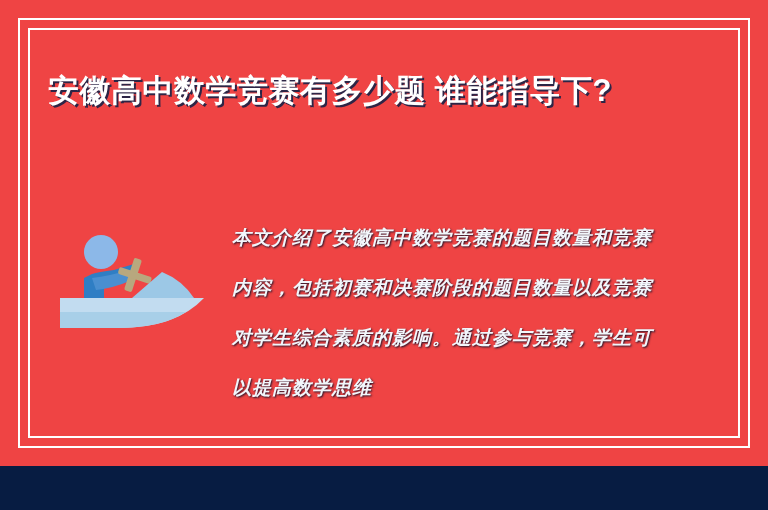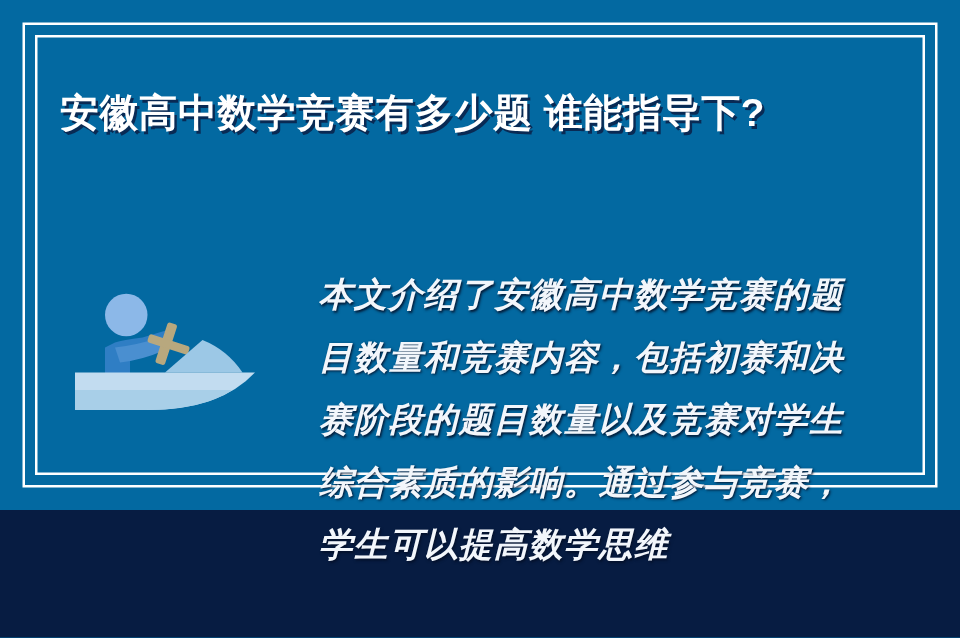--- a/index.html
+++ b/index.html
@@ -10,22 +10,22 @@
     width: 768px;
     height: 510px;
     background: #071c42;
     font-family: "Liberation Sans", sans-serif;
     overflow: hidden;
   }
 
   #card {
     position: relative;
     width: 768px;
-    height: 408px;
-    background: #0369a1;
+    height: 466px;
+    background: #ef4444;
     box-sizing: border-box;
   }
 
   
   .frame-outer {
     position: absolute;
     left: 18px;
     top: 18px;
     right: 18px;
     bottom: 18px;
@@ -69,30 +69,29 @@
     height: 104px;
   }
 
   
   #body-text {
     position: absolute;
     left: 232px;
     top: 212px;
     width: 420px;
     color: #f2f6fb;
-    font-size: 27px;
+    font-size: 19px;
     line-height: 50px;
     letter-spacing: 1px;
     font-family: "DejaVu Serif", "Liberation Serif", serif;
     font-style: italic;
     font-weight: 600;
     text-align: justify;
     text-shadow: 1px 1px 2px rgba(4,16,40,0.9);
     white-space: pre-wrap;
-    margin-left: 23px;
   }
 </style>
 </head>
 <body>
 
 <div id="card">
 
   <div class="frame-outer"></div>
   <div class="frame-inner"></div>
 

